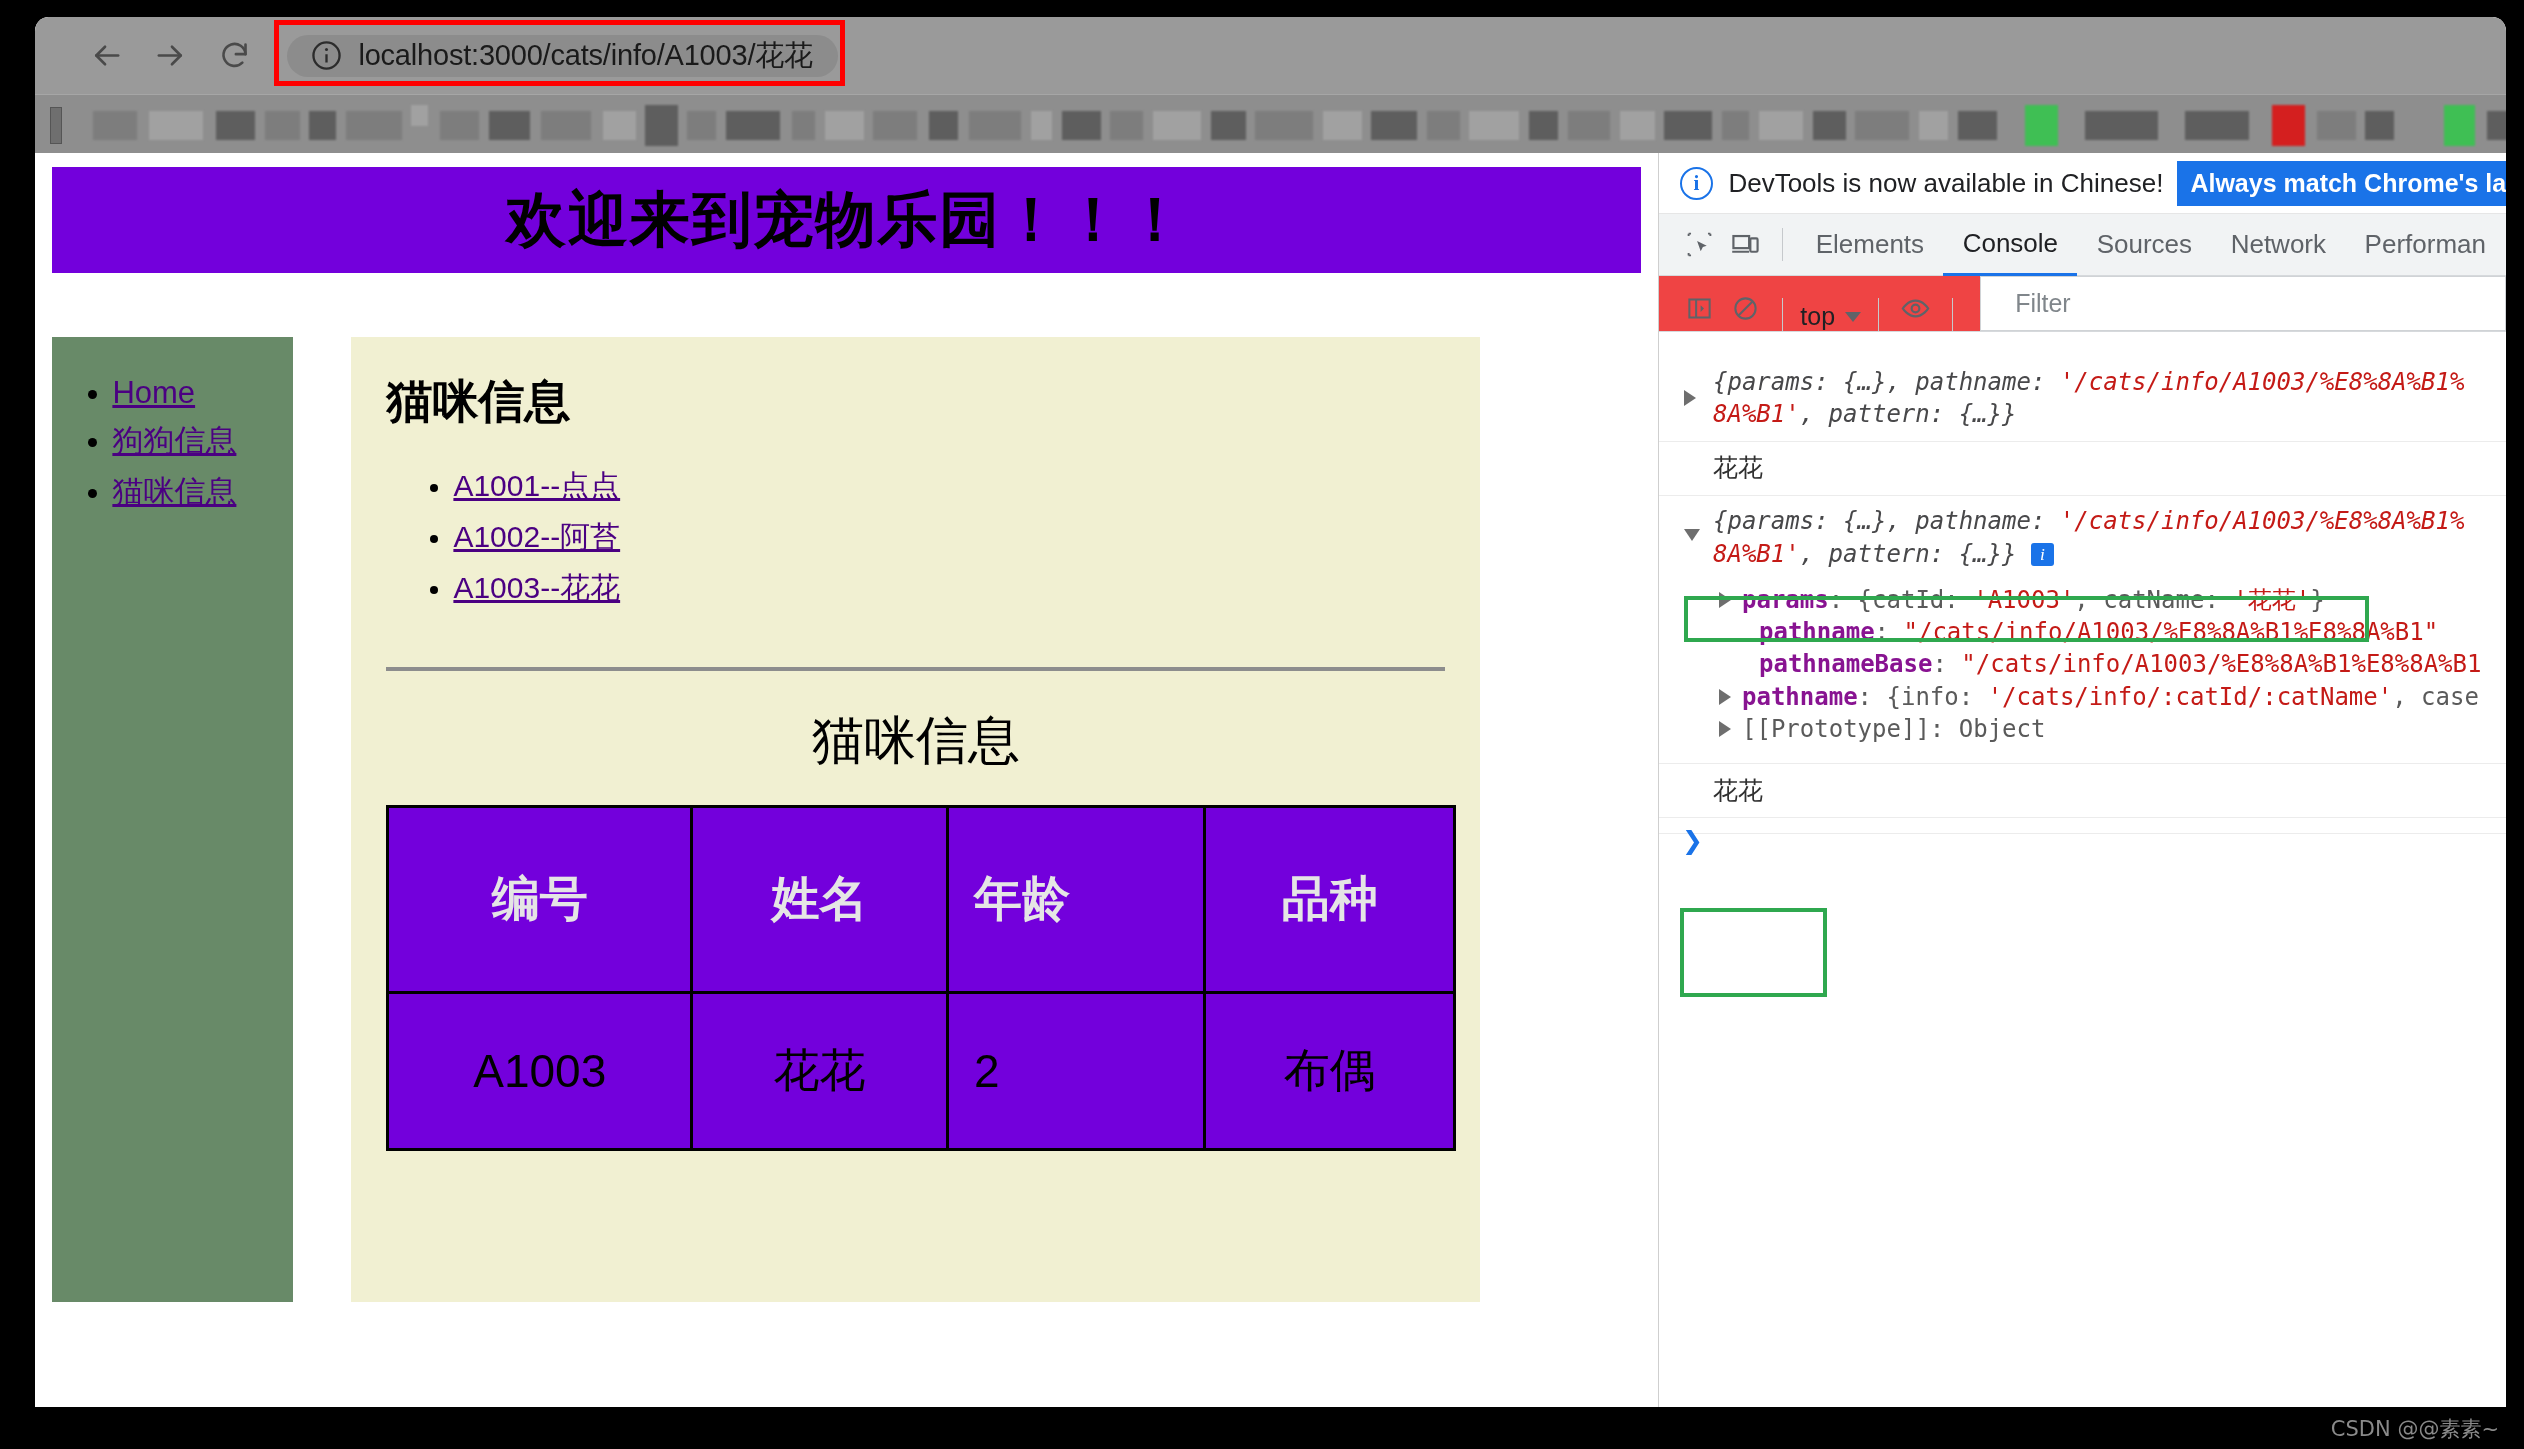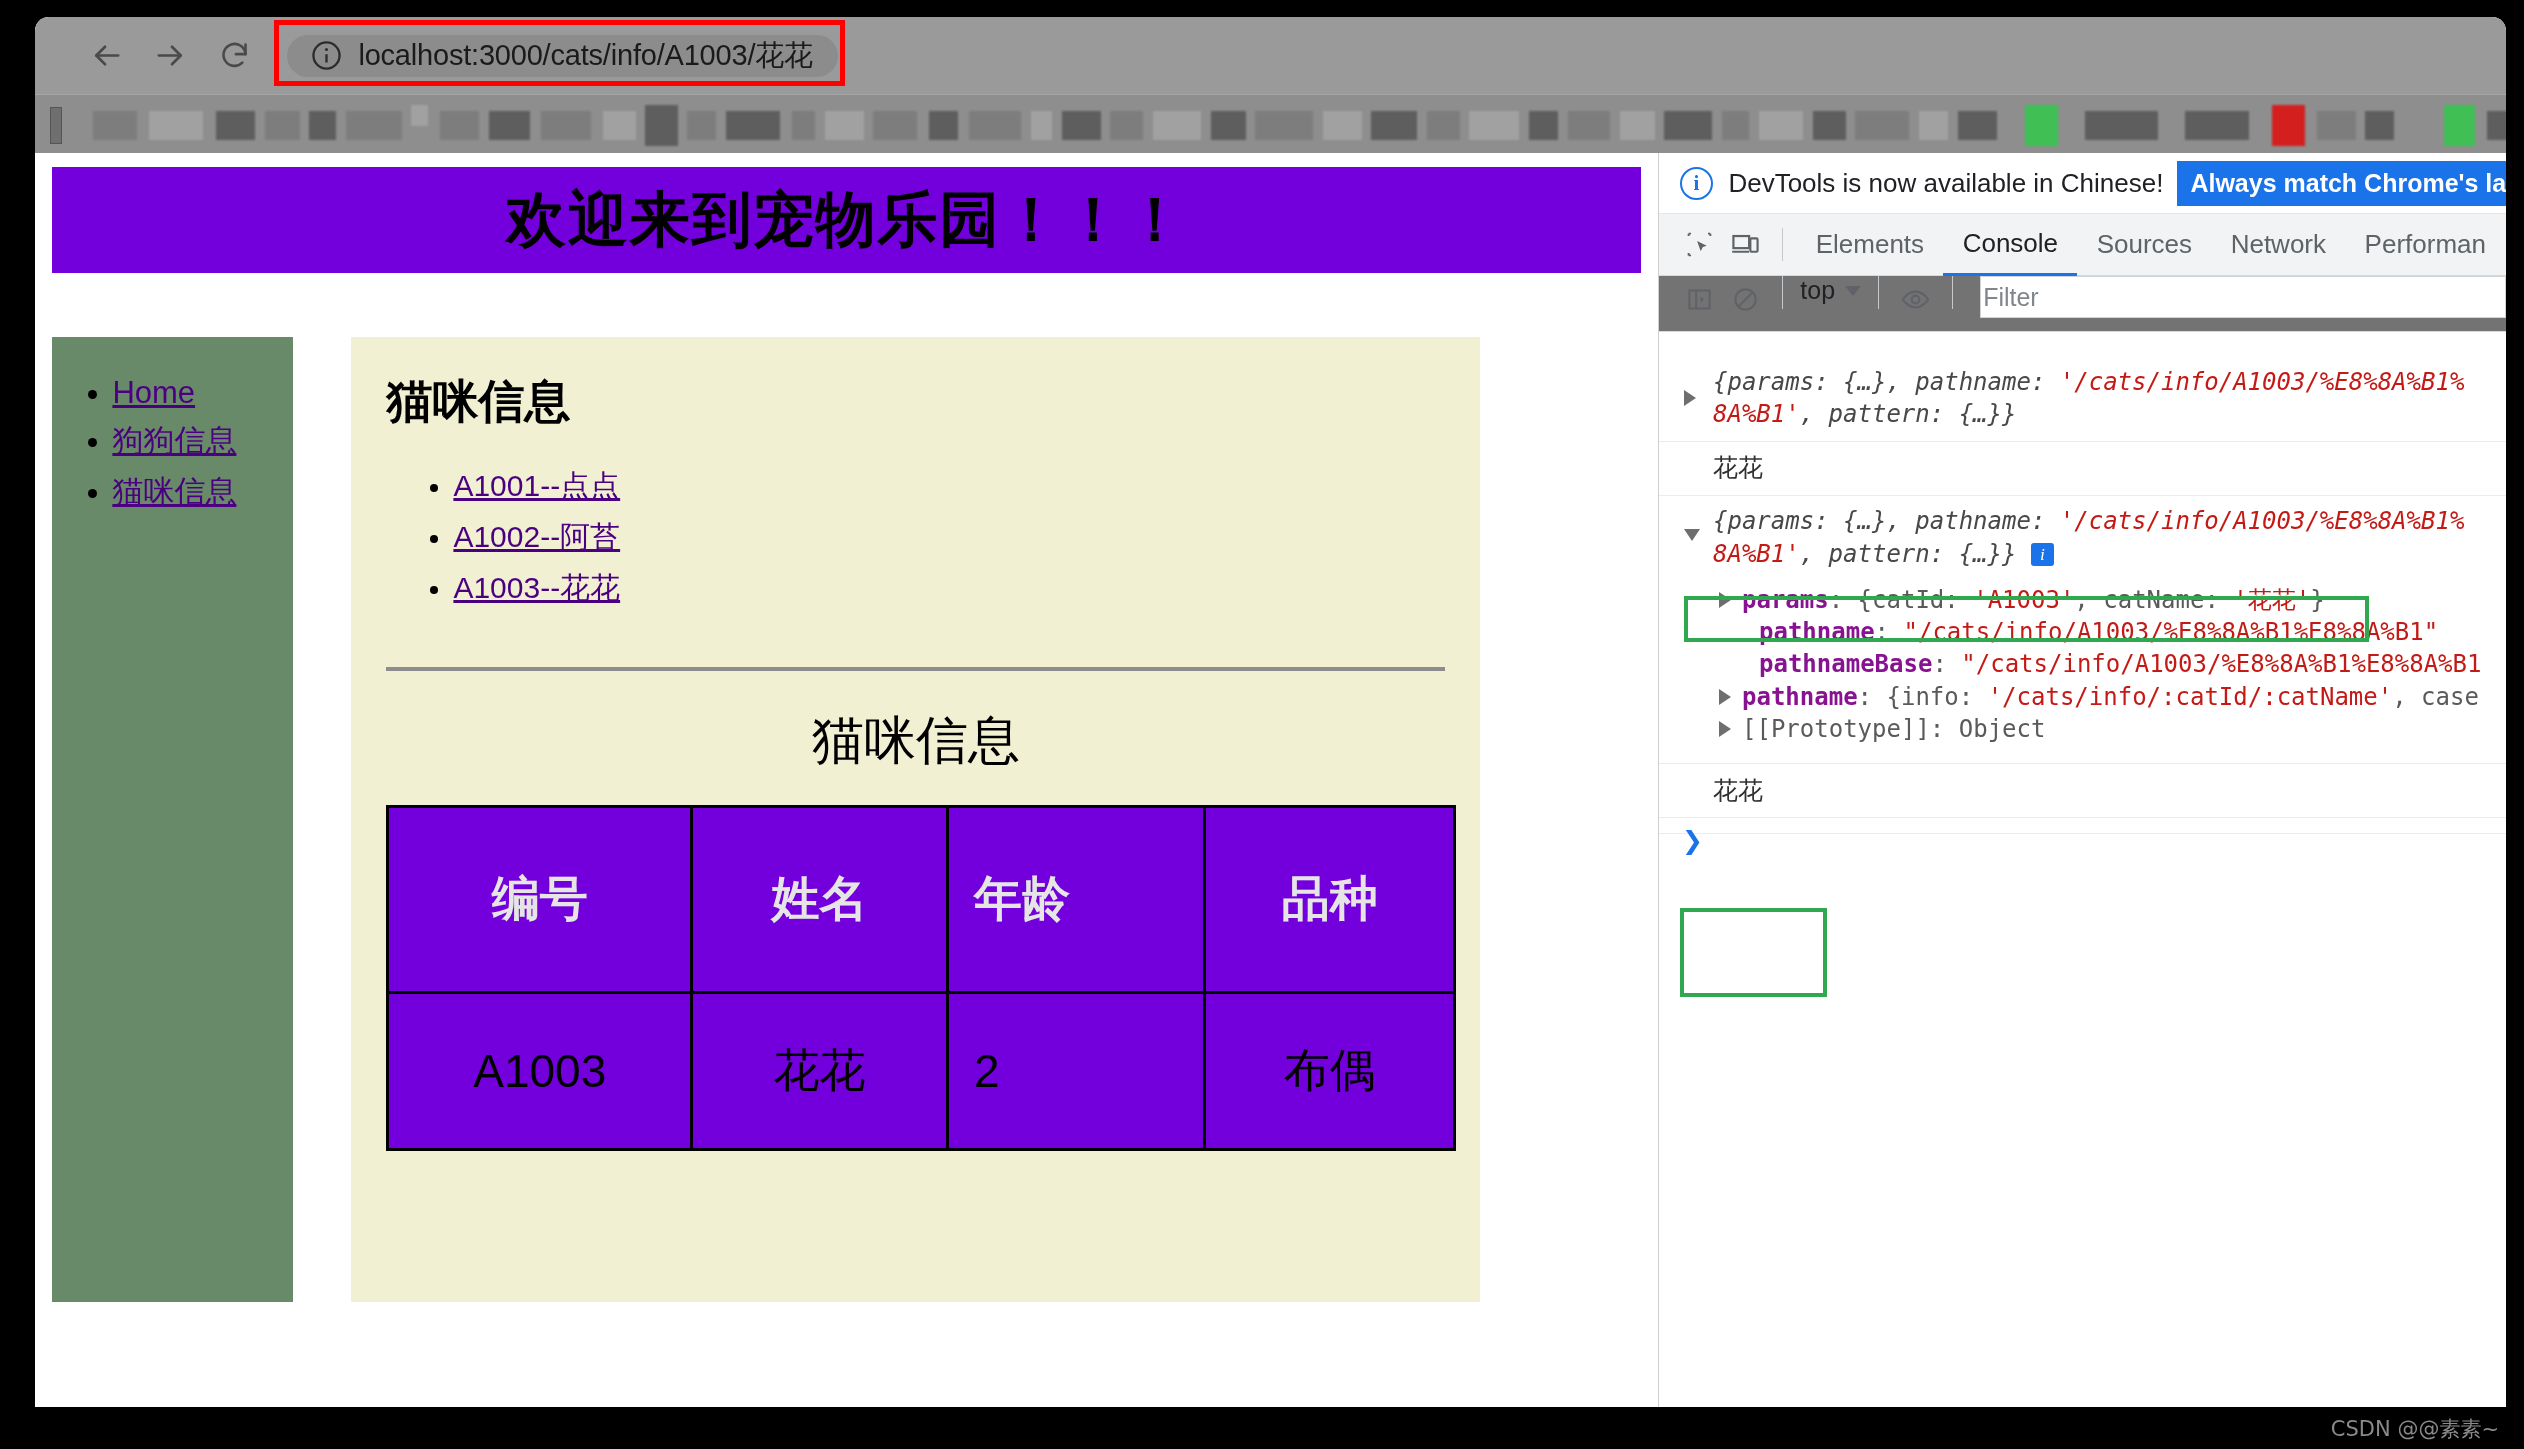--- a/index.html
+++ b/index.html
@@ -323,23 +323,23 @@
     white-space: nowrap;
     box-sizing: border-box;
   }
   .dt-tab.active {
     color: #202124;
     border-bottom: 3.9px solid #1a73e8;
   }
 
   .dt-console-bar {
     height: 56px;
-    background: #737373;
-    display: flex;
-    align-items: flex-start;
+    background: #ef4444;
+    display: flex;
+    align-items: flex-end;
     padding-left: 17.4px;
     border-bottom: 1px solid #d6d9dc;
     box-sizing: border-box;
   }
   .dt-ctx {
     font-size: 25px;
     color: #202124;
     display: flex;
     align-items: center;
     gap: 9.7px;
@@ -348,26 +348,26 @@
   }
   .caret-down {
     width: 0; height: 0;
     border-left: 8.7px solid transparent;
     border-right: 8.7px solid transparent;
     border-top: 10.6px solid #5f6368;
   }
   .dt-filter {
     flex: 1;
     margin-left: 13.5px;
-    height: 42px;
+    height: 55px;
     background: #ffffff;
     border: 1px solid #d0d3d6;
     display: flex;
     align-items: center;
-    padding-left: 2px;
+    padding-left: 34px;
     font-size: 25px;
     color: #80868b;
     box-sizing: border-box;
   }
 
   
   .console-body {
     position: relative;
     background: #ffffff;
     font-family: "DejaVu Sans Mono", monospace;

